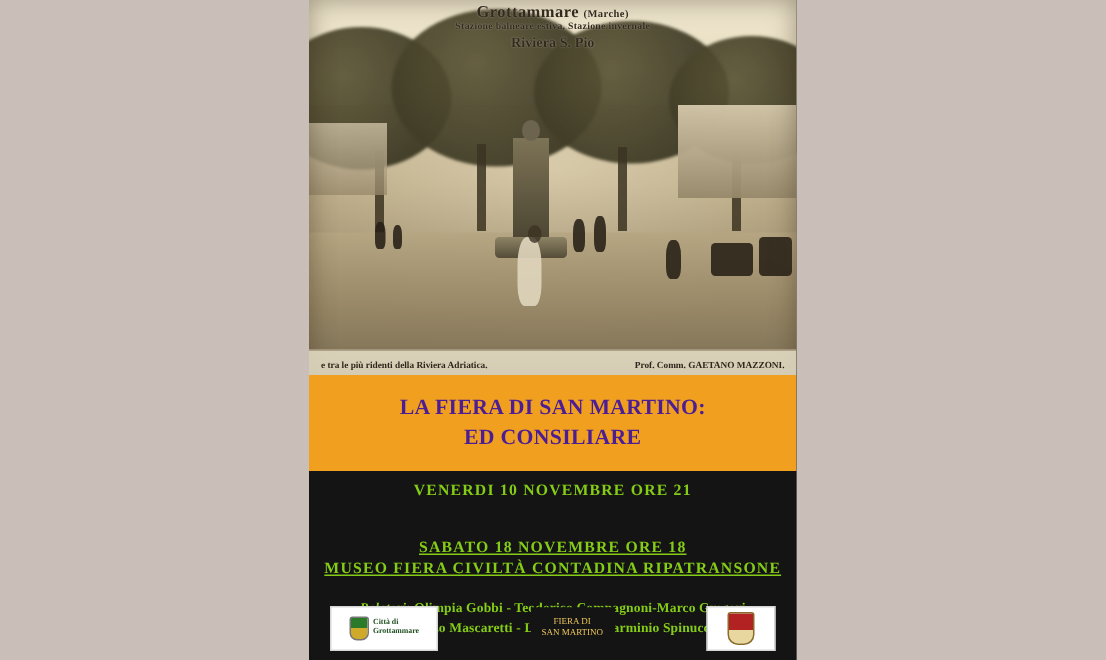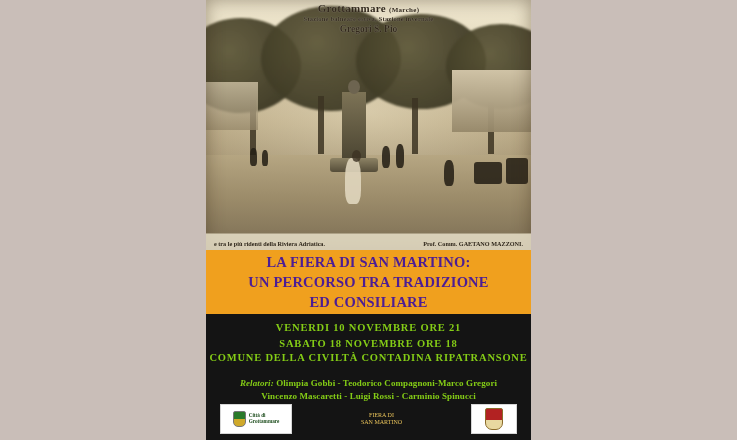--- a/index.html
+++ b/index.html
@@ -188,21 +188,21 @@
     font-weight: 700;
     letter-spacing: .8px;
     line-height: 1.35;
   }
   .ev .l2 {
     font-size: 10.5px;
     font-weight: 700;
     letter-spacing: .8px;
     line-height: 1.35;
   }
-  .ev2 { margin-top: 2px; }
+  .ev2 { margin-top: 24px; text-decoration: underline; }
   .speakers {
     margin-top: 11px;
     font-size: 9px;
     font-weight: 700;
     line-height: 1.45;
     letter-spacing: .1px;
   }
   .speakers .sp-label { font-style: italic; }
 
   
@@ -305,43 +305,42 @@
 
         <div class="photo-edge"></div>
       </div>
 
       <div class="photo-caption-top">
         <div class="pc-title">
           <span>Grottammare</span>
           <span style="font-size:7px;">(Marche)</span>
         </div>
         <div class="pc-sub">Stazione balneare estiva, Stazione invernale</div>
-        <div class="pc-place">Gregori S. Pio</div>
+        <div class="pc-place">Riviera S. Pio</div>
       </div>
 
       <div class="photo-bottom-strip"></div>
       <div class="photo-caption-bottom">
         <span>e tra le più ridenti della Riviera Adriatica.</span>
         <span>Prof. Comm. GAETANO MAZZONI.</span>
       </div>
     </div>
 
     <div class="title-band">
       <div class="line">LA FIERA DI SAN MARTINO:</div>
-      <div class="line">UN PERCORSO TRA TRADIZIONE</div>
       <div class="line">ED CONSILIARE</div>
     </div>
 
     <div class="info">
       <div class="ev">
         <div class="l1">VENERDI 10 NOVEMBRE ORE 21</div>
       </div>
       <div class="ev ev2">
         <div class="l1">SABATO 18 NOVEMBRE ORE 18</div>
-        <div class="l2">COMUNE DELLA CIVILTÀ CONTADINA RIPATRANSONE</div>
+        <div class="l2">MUSEO FIERA CIVILTÀ CONTADINA RIPATRANSONE</div>
       </div>
 
       <div class="speakers">
         <div>
           <span class="sp-label">Relatori:</span>
           <span>Olimpia Gobbi - Teodorico Compagnoni-Marco Gregori</span>
         </div>
         <div>Vincenzo Mascaretti - Luigi Rossi - Carminio Spinucci</div>
       </div>
     </div>

